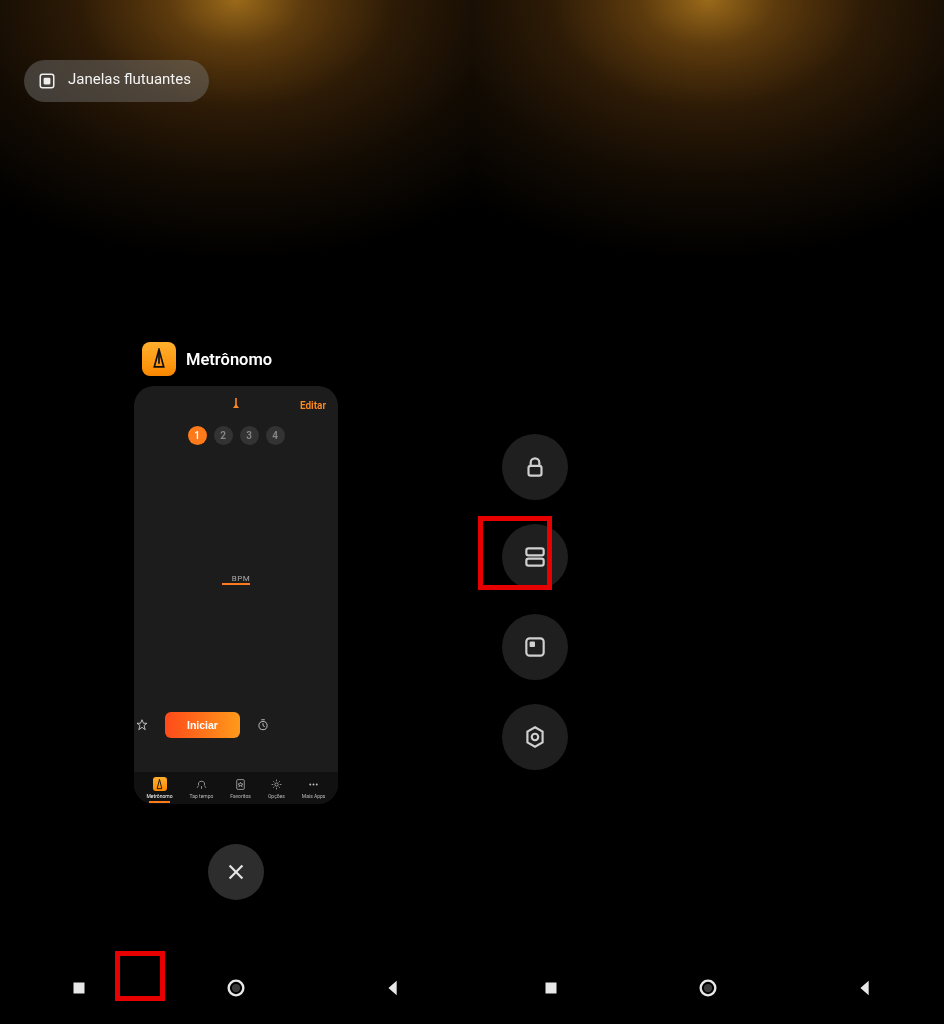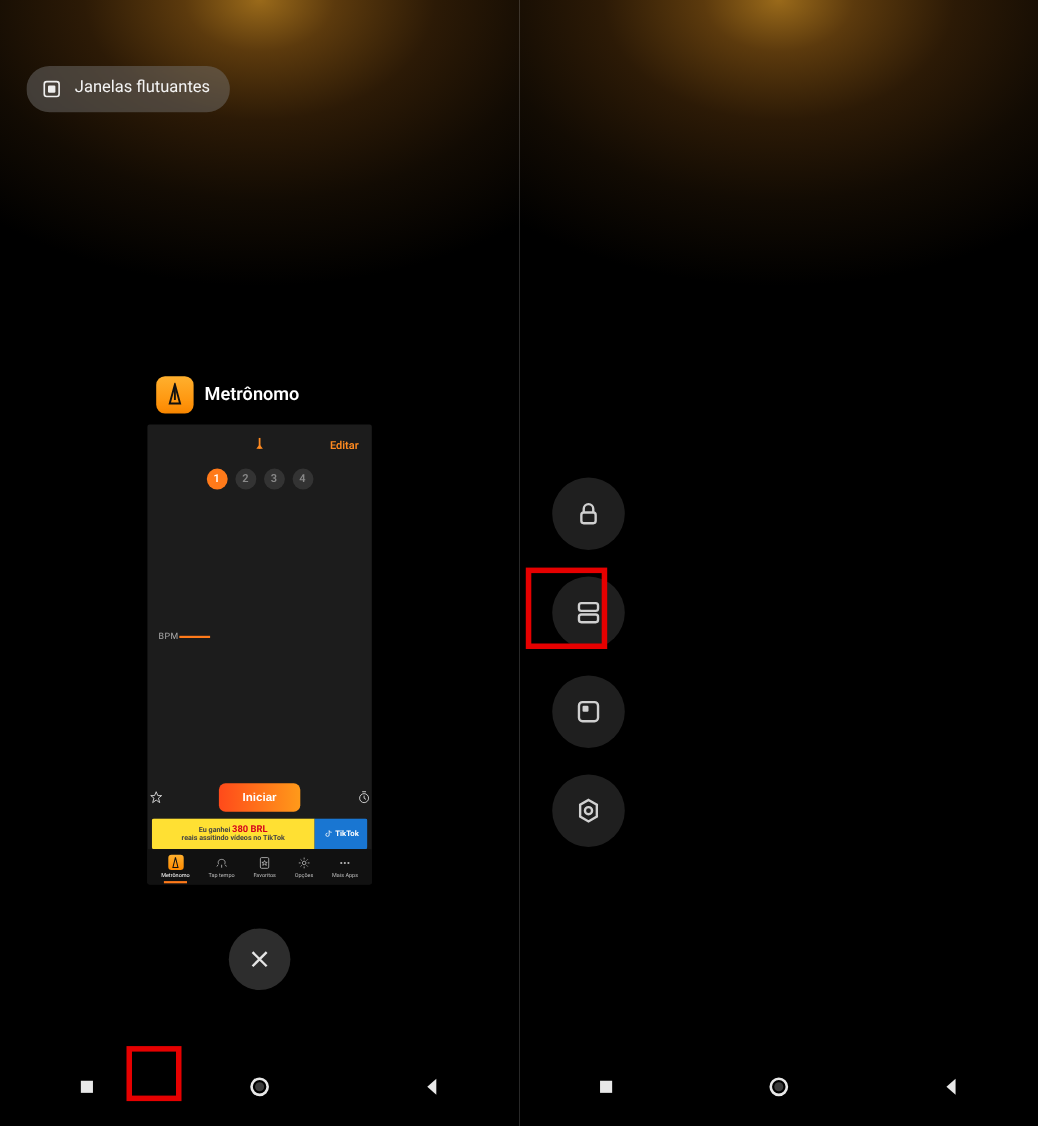--- a/index.html
+++ b/index.html
@@ -56,21 +56,21 @@
     display: flex; align-items: center; justify-content: center;
   }
   .app-icon svg { width: 20px; height: 22px; }
   .card-title { font-size: 16.5px; font-weight: 600; }
 
   
   .app-card {
     position: absolute;
     width: 204px;
     height: 418px;
-    border-radius: 2px;
+    border-radius: 20px;
     background: #1c1c1c;
     overflow: hidden;
     box-shadow: 0 8px 24px rgba(0,0,0,0.6);
   }
   .left-card  { top: 386px; left: 134px; }
 
   .pointer-row {
     height: 18px;
     display: flex; justify-content: center; align-items: flex-end;
     margin-top: 6px;
@@ -108,30 +108,30 @@
   }
   .n-top    { font-size: 44px; color: rgba(255,255,255,0.72); }
   .n-mid    { font-size: 52px; color: #fff; line-height: 1; }
   .n-bot    { font-size: 44px; color: rgba(255,255,255,0.68); }
 
   .bpm-row {
     position: absolute;
     top: 188px; left: 0; right: 0;
     display: flex; align-items: center; justify-content: flex-start;
     padding: 0 0px;
-    font-size: 8px; color: #aaa; letter-spacing: 0.5px;
+    font-size: 8px; color: #aaa; letter-spacing: 0.5px; flex-direction: column;
   }
   .bpm-row .rule { height: 1px; width: 28px; background: #555; }
   .bpm-row .rule-r { background: #ff7a1a; height:2px; }
   .bpm-label { margin-left: 10px; }
 
   .action-row {
     position: absolute;
     bottom: 66px; left: 0; right: 0;
-    display: flex; align-items: center; justify-content: space-between; gap: 16px;
+    display: flex; align-items: center; justify-content: flex-start; gap: 16px;
   }
   .iniciar {
     padding: 7px 22px;
     border-radius: 6px;
     border: none;
     background: linear-gradient(90deg,#ff4a1a,#ff9a1a);
     color: #fff; font-size: 10.5px; font-weight: 600;
   }
   .mini-ico { width: 15px; height: 15px; display:flex;align-items:center;justify-content:center; }
   .mini-ico svg { width: 14px; height: 14px; fill:none; stroke:#ddd; stroke-width:1.4; }
@@ -270,33 +270,20 @@
             <path d="M12 3l2.5 6h6l-5 4 2 7-5.5-4-5.5 4 2-7-5-4h6z"></path>
           </svg>
         </span>
       <button class="iniciar">Iniciar</button>
       <span class="mini-ico">
           <svg viewBox="0 0 24 24">
             <circle cx="12" cy="13" r="7"></circle>
             <path d="M12 9v4l3 2M9 3h6"></path>
           </svg>
         </span>
-    </div>
-    <div class="ad-banner">
-      <div class="ad-l">
-        <span><span>Eu ganhei</span> <span class="amt">380 BRL</span></span>
-        <span>reais assitindo vídeos no TikTok</span>
-      </div>
-      <div class="ad-r">
-        <svg viewBox="0 0 24 24" width="9" height="9">
-            <path d="M14 3v10a4 4 0 1 1-4-4" fill="none" stroke="#fff" stroke-width="2"></path>
-            <path d="M14 3c1 3 3 4 6 4" fill="none" stroke="#fff" stroke-width="2"></path>
-          </svg>
-        <span>TikTok</span>
-      </div>
     </div>
     <div class="bottom-nav">
       <div class="nav-item active logo">
         <span class="ic">
             <svg viewBox="0 0 24 28">
               <path d="M12 3 L7 23 H17 Z" stroke="#111" stroke-width="2"></path>
             </svg>
           </span>
         <span>Metrônomo</span>
       </div>

